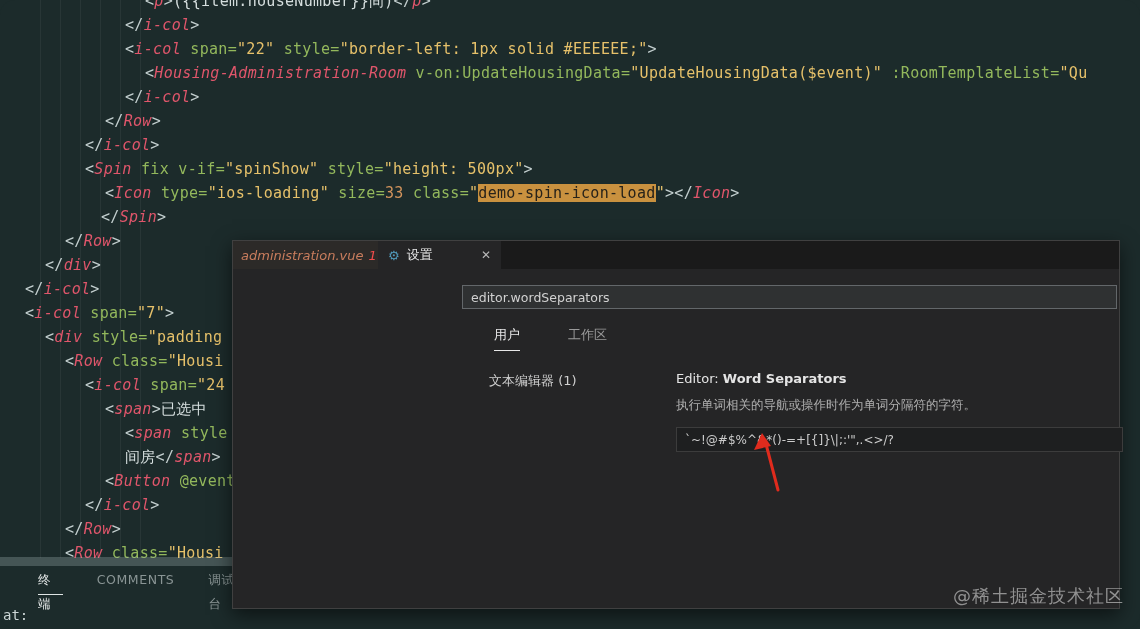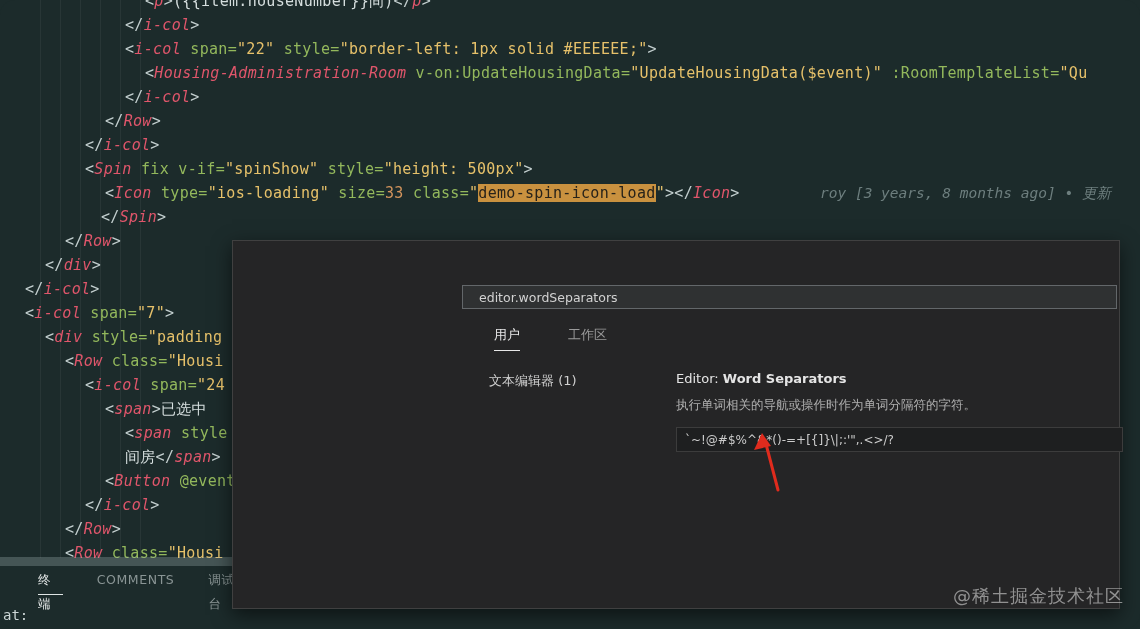--- a/index.html
+++ b/index.html
@@ -68,21 +68,21 @@
     width:123px;box-sizing:border-box;background:#252526;
     display:flex;align-items:center;gap:7px;padding:0 10px;
     font-size:13px;color:#e8e8e8;white-space:nowrap;
   }
   .settings-tab .gear{color:#519aba;font-size:13px;font-style:normal;}
   .settings-tab .close{margin-left:auto;color:#b9b9b9;font-size:12px;cursor:default;}
   .settings-search{
     position:absolute;left:229px;top:44px;width:655px;height:24px;box-sizing:border-box;
     background:#2f3132;border:1px solid #63676a;color:#d2d2d2;
     font-family:"DejaVu Sans","Liberation Sans",sans-serif;font-size:12.5px;
-    padding:0 16px;outline:none;
+    padding:0 8px;outline:none;
   }
   .scope-tabs{position:absolute;left:237px;top:85px;display:flex;gap:24px;}
   .scope-tab{font-size:13px;color:#9a9a9a;padding-bottom:6px;cursor:default;margin-left:24px;}
   .scope-tab.active{color:#e8e8e8;border-bottom:1px solid #e8e8e8;}
   .toc-item{position:absolute;left:256px;top:131px;font-size:13px;color:#cfcfcf;cursor:default;}
   .setting-block{position:absolute;left:443px;top:130px;width:447px;}
   .setting-title{font-size:13px;color:#e5e5e5;line-height:16px;}
   .setting-title .name{font-weight:bold;}
   .setting-desc{margin-top:9px;font-size:12.5px;color:#b0b0b0;line-height:17px;}
   .setting-value{
@@ -128,34 +128,45 @@
       <div class="code-line" style="left: 45px; top: 325px;"><span class="seg-br">&lt;</span><span class="seg-tag">div</span><span class="seg-attr"> style=</span><span class="seg-str">"padding</span></div>
       <div class="code-line" style="left: 65px; top: 349px;"><span class="seg-br">&lt;</span><span class="seg-tag">Row</span><span class="seg-attr"> class=</span><span class="seg-str">"Housi</span></div>
       <div class="code-line" style="left: 85px; top: 373px;"><span class="seg-br">&lt;</span><span class="seg-tag">i-col</span><span class="seg-attr"> span=</span><span class="seg-str">"24</span></div>
       <div class="code-line" style="left: 105px; top: 397px;"><span class="seg-br">&lt;</span><span class="seg-tag">span</span><span class="seg-br">&gt;</span><span class="seg-txt">已选中</span></div>
       <div class="code-line" style="left: 125px; top: 421px;"><span class="seg-br">&lt;</span><span class="seg-tag">span</span><span class="seg-attr"> style</span></div>
       <div class="code-line" style="left: 125px; top: 445px;"><span class="seg-txt">间房</span><span class="seg-br">&lt;/</span><span class="seg-tag">span</span><span class="seg-br">&gt;</span></div>
       <div class="code-line" style="left: 105px; top: 469px;"><span class="seg-br">&lt;</span><span class="seg-tag">Button</span><span class="seg-attr"> @event</span></div>
       <div class="code-line" style="left: 85px; top: 493px;"><span class="seg-br">&lt;/</span><span class="seg-tag">i-col</span><span class="seg-br">&gt;</span></div>
       <div class="code-line" style="left: 65px; top: 517px;"><span class="seg-br">&lt;/</span><span class="seg-tag">Row</span><span class="seg-br">&gt;</span></div>
       <div class="code-line" style="left: 65px; top: 541px;"><span class="seg-br">&lt;</span><span class="seg-tag">Row</span><span class="seg-attr"> class=</span><span class="seg-str">"Housi</span></div>
-      <div class="blame-annotation" style="left: 820px; top: 181px;">roy [3 years, 8 months ago] • 更新</div>
     </div>
   <div class="hscrollbar"></div>
 </div>
 
 <div class="panel-tab-bar">
 
 <div class="panel-tab active">终端</div>
     <div class="panel-tab">COMMENTS</div>
     <div class="panel-tab">调试控制台</div>
   </div>
 <div class="terminal-prompt">at:</div>
 
 <div class="settings-dialog">
+  <div class="tab-strip">
+    <div class="file-tab">
+      <span>administration.vue</span>
+      <span class="badge">1</span>
+    </div>
+    <div class="settings-tab">
+      <span class="gear">⚙</span>
+      <span>设置</span>
+      <span class="close">✕</span>
+    </div>
+    <div style="flex:1;background:#1a1a1a"></div>
+  </div>
 
   <input class="settings-search" type="text" value="editor.wordSeparators" style="">
 
   <div class="scope-tabs">
 
   <div class="scope-tab active">用户</div>
       <div class="scope-tab">工作区</div>
     </div>
 
   <div class="toc-item">文本编辑器 (1)</div>

